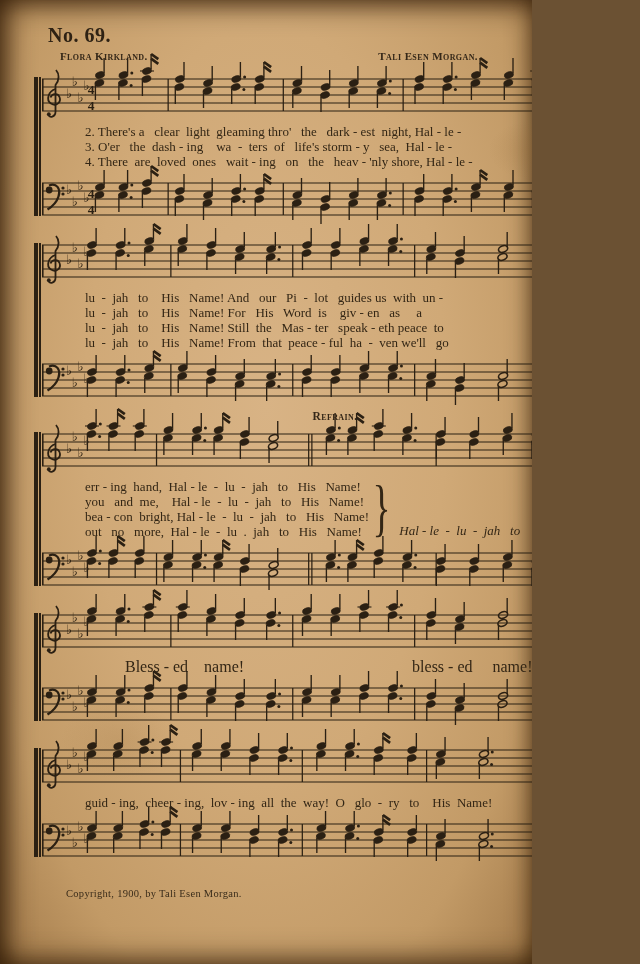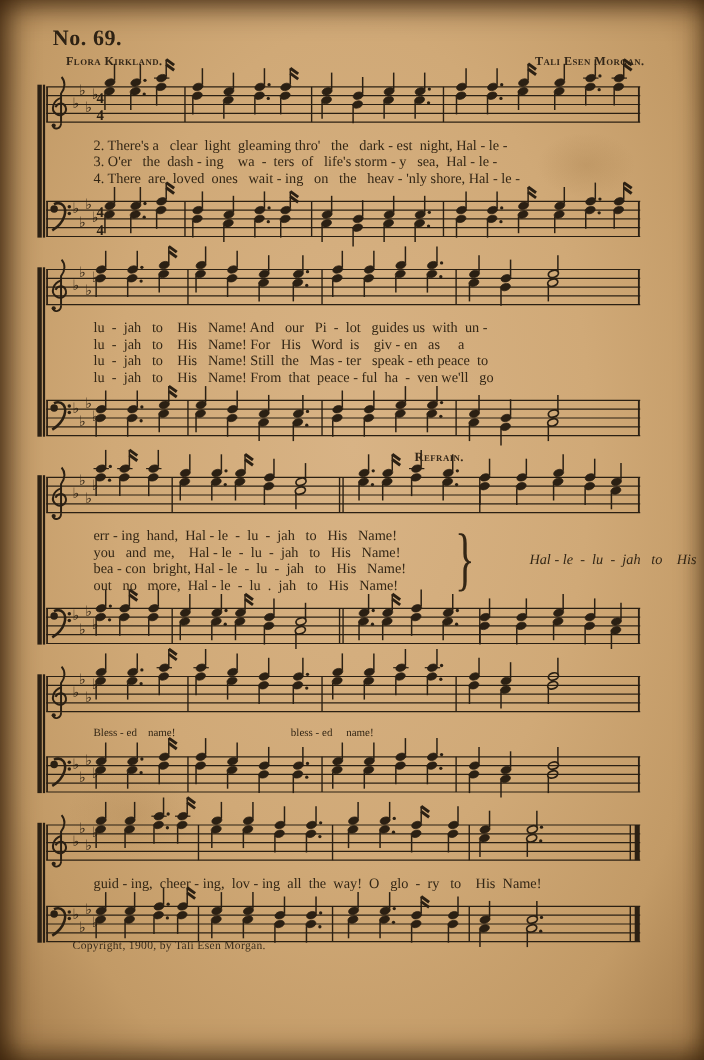--- a/index.html
+++ b/index.html
@@ -1,17 +1,17 @@
 <!DOCTYPE html>
 <html><head>
 <meta charset="utf-8">
 <style>
   html,body{margin:0;padding:0;background:#6b5133;}
   .sheet{
-    position:relative;width:640px;height:964px;overflow:hidden;
+    position:relative;width:532px;height:964px;overflow:hidden;
     background:radial-gradient(ellipse at 50% 42%, #d8b385 0%, #d0a977 48%, #c29a66 78%, #a8804f 96%, #95703f 100%);
     box-shadow: inset 20px 0 26px -12px rgba(52,30,9,.8),
                 inset -14px 0 24px -14px rgba(52,30,9,.6),
                 inset 0 18px 26px -12px rgba(52,30,9,.75),
                 inset 0 -18px 26px -12px rgba(52,30,9,.65);
     font-family:"Liberation Serif","DejaVu Serif",serif;color:#2e2214;
   }
   .stain{position:absolute;border-radius:50%;pointer-events:none;}
   .stain.s1{left:488px;top:120px;width:90px;height:60px;background:radial-gradient(ellipse,rgba(140,100,50,.18),transparent 70%);}
   .stain.s2{left:60px;top:700px;width:120px;height:80px;background:radial-gradient(ellipse,rgba(140,100,50,.14),transparent 70%);}
@@ -21,26 +21,26 @@
   .title{flex:1;text-align:center;font-size:21px;font-weight:bold;letter-spacing:1.6px;margin:0 34px 0 0;}
   .authors{display:flex;justify-content:space-between;margin:3px 24px 0 26px;
            font-variant:small-caps;font-size:11px;font-weight:bold;letter-spacing:.4px;color:#342718;text-align:center;}
   .system{position:relative;padding-left:7px;}
   .sys1{margin-top:5px;} .sys2{margin-top:8px;} .sys3{margin-top:16px;} .sys4{margin-top:8px;} .sys5{margin-top:8px;}
   .sysbar{position:absolute;left:0;top:10px;bottom:9px;width:4.2px;background:#2b2013;}
   .sysbar::after{content:"";position:absolute;right:-2.4px;top:0;bottom:0;width:1.1px;background:#2b2013;}
   svg.staff{width:540px;height:54px;display:block;margin-left:1px;overflow:visible;}
   .lyrics{margin:3px 0 2px 44px;}
   .lyr{white-space:pre;font-size:13px;line-height:15px;color:#332615;}
-  .lyr.small{font-size:10px;line-height:14px;}
-  .refrain-split{display:flex;align-items:center;margin:3px 0 2px 44px;gap:41px;}
+  .lyr.small{font-size:16px;line-height:14px;margin-left:40px;}
+  .refrain-split{display:flex;align-items:flex-end;margin:3px 0 2px 44px;}
   .brace{font-size:44px;transform:scaleY(1.45) scaleX(.85);line-height:60px;margin:0 7px 0 2px;color:#332615;font-weight:normal;}
   .r-start{white-space:pre;font-size:13px;color:#332615;font-style:italic;}
   .refrain-label{position:absolute;top:-12px;left:59.5%;font-variant:small-caps;font-weight:bold;font-size:11.5px;letter-spacing:.4px;color:#342718;}
-  .copyright{position:absolute;left:66px;top:855px;font-size:10.5px;letter-spacing:.3px;color:#3a2c1a;}
+  .copyright{position:absolute;left:66px;top:888px;font-size:10.5px;letter-spacing:.3px;color:#3a2c1a;}
 </style>
 </head>
 <body>
 
 <div class="sheet">
   <div class="stain s1"></div>
   <div class="stain s2"></div>
 
   <div class="content">
 

